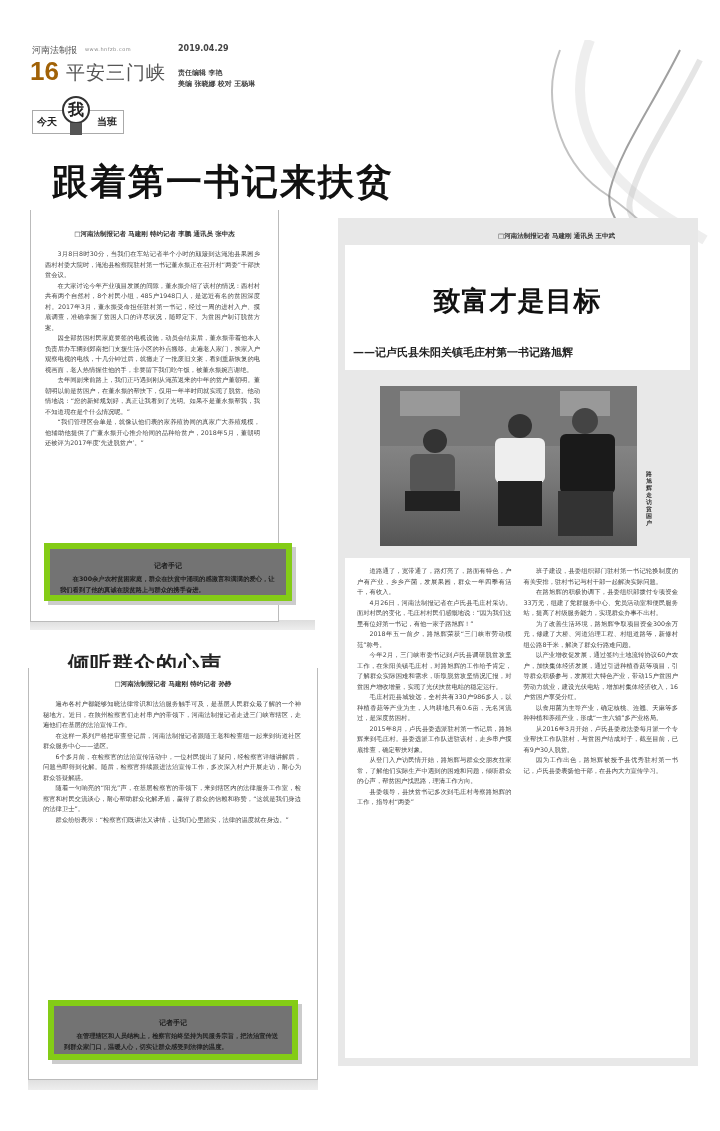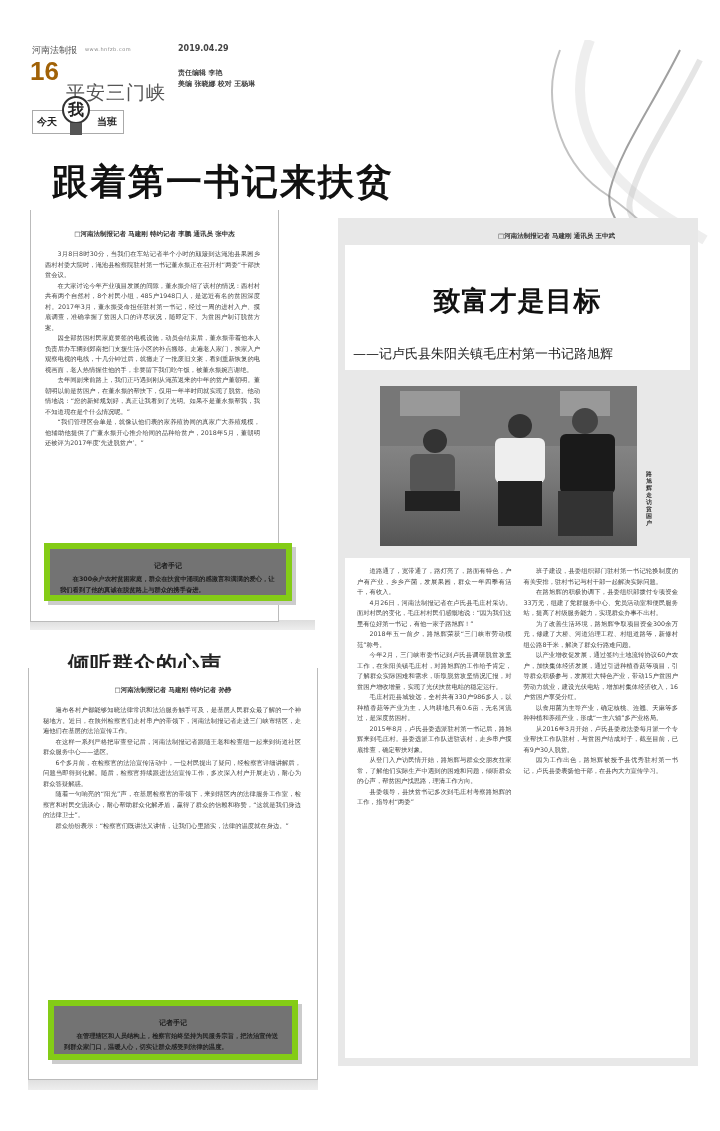--- a/index.html
+++ b/index.html
@@ -3,21 +3,21 @@
 <meta charset="utf-8">
 <style>
   * { box-sizing: border-box; margin: 0; padding: 0; }
   html, body { width: 720px; height: 1131px; background: #fff; overflow: hidden; }
   body { position: relative; font-family: "DejaVu Sans", sans-serif; color: #222; }
 
   .masthead { position: absolute; left: 30px; top: 40px; width: 320px; height: 60px; }
   .paper-name { position: absolute; left: 2px; top: 4px; font-size: 9px; color: #555; font-family: "DejaVu Serif", serif; }
   .paper-url { position: absolute; left: 55px; top: 6px; font-size: 5px; color: #888; letter-spacing: 0.5px; }
   .page-num { position: absolute; left: 0; top: 16px; font-size: 26px; font-weight: bold; color: #a16207; font-family: "Liberation Sans", sans-serif; }
-  .section-name { position: absolute; left: 36px; top: 20px; font-size: 19px; color: #555; letter-spacing: 1px; margin-top: 20px; }
+  .section-name { position: absolute; left: 36px; top: 20px; font-size: 19px; color: #555; letter-spacing: 1px; }
   .date { position: absolute; left: 148px; top: 4px; font-size: 8px; font-weight: bold; color: #444; }
   .editors { position: absolute; left: 148px; top: 19px; font-size: 7px; font-weight: bold; color: #444; line-height: 11px; margin-top: 9px; }
 
   .tag-box { position: absolute; left: 32px; top: 110px; width: 92px; height: 24px; border: 1px solid #aaa; }
   .tag-left { position: absolute; left: 4px; top: 4px; font-size: 10px; font-weight: bold; }
   .tag-right { position: absolute; left: 64px; top: 4px; font-size: 10px; font-weight: bold; }
   .tag-badge { position: absolute; left: 62px; top: 96px; width: 28px; height: 28px; border-radius: 50%; border: 2px solid #333; background: #fff; font-size: 16px; font-weight: bold; text-align: center; line-height: 24px; font-family: "DejaVu Serif", serif; }
   .tag-ribbon { position: absolute; left: 70px; top: 123px; width: 12px; height: 12px; background: #555; }
 
   .smoke { position: absolute; left: 530px; top: 40px; width: 180px; height: 210px; }
@@ -33,21 +33,21 @@
 
   .note { position: absolute; border: 6px solid #84cc16; background: #737373; box-shadow: 4px 4px 0 #ccc; padding: 12px 10px; }
   .note-title { font-size: 7px; font-weight: bold; text-align: center; margin-bottom: 3px; }
   .note-text { font-size: 6.3px; line-height: 10.5px; font-weight: bold; text-indent: 2em; }
 
   .sub-title { position: absolute; font-size: 21px; font-weight: bold; color: #222; letter-spacing: 1px; }
 
   .right-panel { position: absolute; left: 338px; top: 218px; width: 360px; height: 848px; background: #e8e8e8; }
   .right-header { position: absolute; left: 345px; top: 245px; width: 345px; height: 125px; background: #fff; }
   .headline { position: absolute; left: 0; width: 345px; text-align: center; font-size: 27px; font-weight: bold; color: #111; letter-spacing: 1px; }
-  .subheadline { position: absolute; left: 8px; top: 100px; font-size: 13px; font-weight: normal; color: #222; }
+  .subheadline { position: absolute; left: 8px; top: 100px; font-size: 11px; font-weight: bold; color: #222; }
   .photo { position: absolute; left: 380px; top: 386px; width: 257px; height: 160px; background: linear-gradient(180deg, #666 0%, #888 30%, #777 60%, #555 100%); overflow: hidden; }
   .photo-caption { position: absolute; left: 646px; top: 470px; width: 10px; font-size: 6px; line-height: 7px; color: #333; font-weight: bold; }
 
   .two-col { display: flex; gap: 12px; }
   .two-col .col { flex: 1; }
 </style>
 </head>
 <body>
 
 <div class="masthead">
@@ -90,21 +90,21 @@
   </div>
 </div>
 <div class="note" style="left:44px; top:543px; width:248px; height:58px;">
   <div class="note-title">记者手记</div>
   <div class="note-text">在300余户农村贫困家庭，群众在扶贫中涌现的感激言和满满的爱心，让我们看到了他的真诚在脱贫路上与群众的携手奋进。</div>
 </div>
 
 <div class="sub-title" style="left:68px; top:650px;">倾听群众的心声</div>
 <div class="shadow-bottom" style="left:28px; top:1078px; width:290px; height:12px;"></div>
 <div class="article-box" style="left:28px; top:668px; width:290px; height:412px; border-top:none;">
-  <div class="byline" style="margin-top:18px;">□河南法制报记者 马建刚  特约记者 孙静</div>
+  <div class="byline" style="margin-top:12px;">□河南法制报记者 马建刚  特约记者 孙静</div>
   <div class="body-text" style="padding:10px 16px 0 14px;">
     <p>遍布各村户都能够知晓法律常识和法治服务触手可及，是基层人民群众最了解的一个神秘地方。近日，在陕州检察官们走村串户的带领下，河南法制报记者走进三门峡市辖区，走遍他们在基层的法治宣传工作。</p>
     <p>在这样一系列严格把审查登记后，河南法制报记者跟随王老和检查组一起来到街道社区群众服务中心——选区。</p>
     <p>6个多月前，在检察官的法治宣传活动中，一位村民提出了疑问，经检察官详细讲解后，问题当即得到化解。随后，检察官持续跟进法治宣传工作，多次深入村户开展走访，耐心为群众答疑解惑。</p>
     <p>随着一句响亮的“阳光”声，在基层检察官的带领下，来到辖区内的法律服务工作室，检察官和村民交流谈心，耐心帮助群众化解矛盾，赢得了群众的信赖和称赞，“这就是我们身边的法律卫士”。</p>
     <p>群众纷纷表示：“检察官们既讲法又讲情，让我们心里踏实，法律的温度就在身边。”</p>
   </div>
 </div>
 <div class="note" style="left:48px; top:1000px; width:250px; height:60px;">
   <div class="note-title">记者手记</div>

